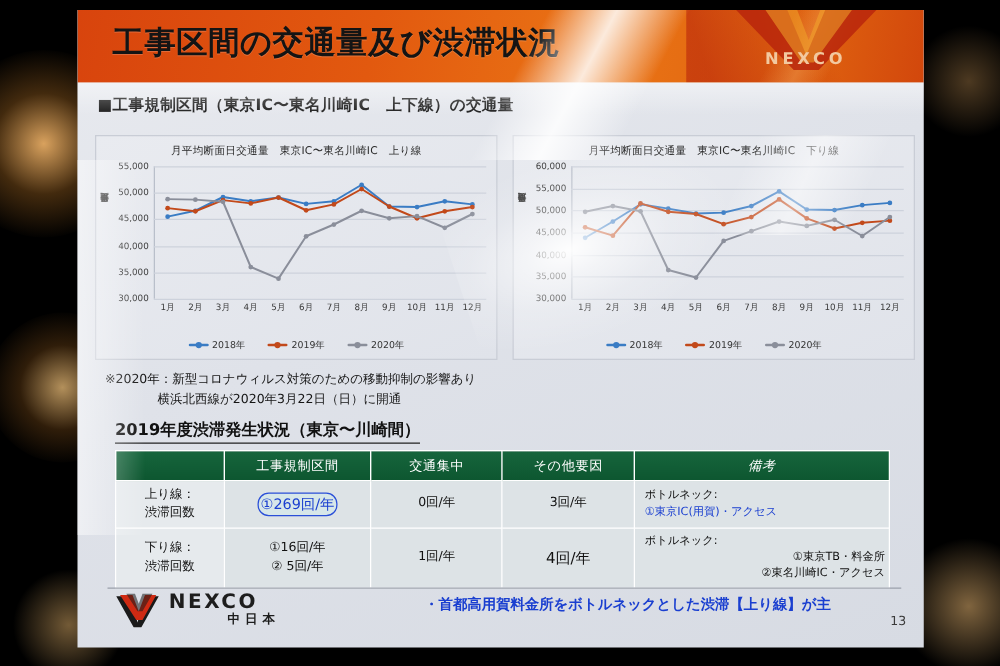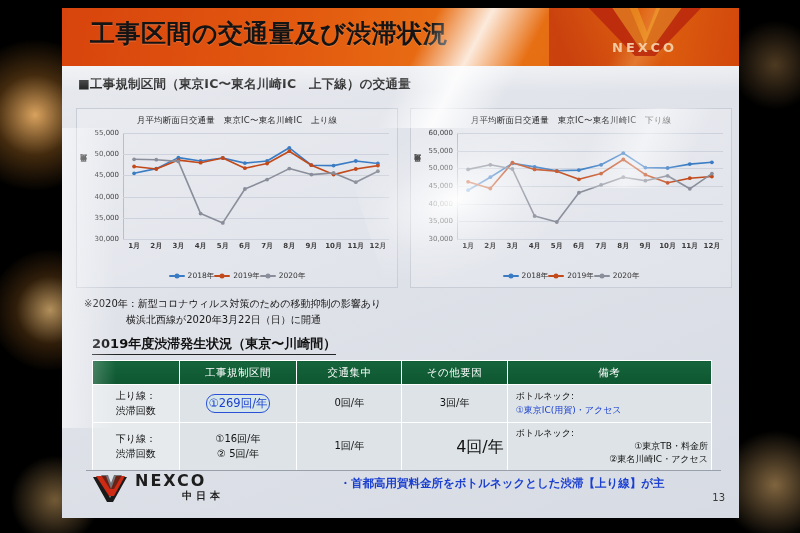--- a/index.html
+++ b/index.html
@@ -80,28 +80,28 @@
     writing-mode:vertical-rl; transform:rotate(180deg); white-space:nowrap;
   }
   .plot { position:absolute; left:46px; top:24px; right:8px; height:106px; }
   .gridline { position:absolute; left:0; right:0; height:1px; background:#cdd2dc; }
   .ytick {
     position:absolute; right:100%; margin-right:4px; transform:translateY(-50%);
     font-size:7px; color:#3a3a3a; white-space:nowrap;
   }
   .xtick {
     position:absolute; top:108px; transform:translateX(-50%);
-    font-size:7px; color:#3a3a3a; white-space:nowrap;font-weight:bold;
+    font-size:7px; color:#3a3a3a; white-space:nowrap;
   }
   .axis-v { position:absolute; left:0; top:0; bottom:0; width:1px; background:#b9bfca; }
   .series-svg { position:absolute; left:0; top:0; width:100%; height:100%; overflow:visible; }
 
   .legend {
     position:absolute; left:0; bottom:6px; width:100%;
-    display:flex; justify-content:center; align-items:flex-end;margin-top:14px;
+    display:flex; justify-content:center; gap:18px; align-items:flex-end;margin-top:14px;
   }
   .leg { display:flex; align-items:center; gap:3px; font-size:7.5px; color:#333; }
   .leg .bar { width:16px; height:2px; border-radius:1px; position:relative; }
   .leg .dot { position:absolute; left:50%; top:50%; width:5px; height:5px;
               border-radius:50%; transform:translate(-50%,-50%); }
 
   
   #note { position:absolute; left:22px; top:288px; font-size:10px; color:#151515; line-height:1.55; }
   #note .l2 { margin-left:42px; }
 
@@ -397,39 +397,39 @@
 
     <div id="table-heading">2019年度渋滞発生状況（東京〜川崎間）</div>
 
     <table id="gtable">
       <thead>
         <tr>
             <th style="width: 14%;"></th>
             <th style="width: 19%;">工事規制区間</th>
             <th style="width: 17%;">交通集中</th>
             <th style="width: 17%;">その他要因</th>
-            <th style="width: 33%;">備考</th>
+            <th style="width: 33%; font-style: italic;">備考</th>
           </tr>
       </thead>
       <tbody>
           <tr>
             <td class="rowhead">上り線：
 渋滞回数</td>
             <td><span class="hl">①269回/年</span></td>
             <td style="font-size: 10px;">0回/年</td>
             <td style="font-size: 10px;">3回/年</td>
             <td class="remark"><div>ボトルネック:</div><div class="blue" style="white-space: pre-line;">①東京IC(用賀)・アクセス</div></td>
           </tr>
           <tr>
             <td class="rowhead">下り線：
 渋滞回数</td>
             <td style="white-space: pre-line; font-size: 10px; text-align: center;">①16回/年
 ②  5回/年</td>
             <td style="font-size: 10px;">1回/年</td>
-            <td style="font-size: 16px; text-align: right;">4回/年</td>
+            <td style="font-size: 12px;">4回/年</td>
             <td class="remark"><div>ボトルネック:</div><div style="white-space: pre-line; text-align: right;">①東京TB・料金所
 ②東名川崎IC・アクセス</div></td>
           </tr>
         </tbody>
     </table>
 
     <div id="footer-rule"></div>
     <div id="logo">
       <svg class="mark" viewBox="0 0 36 30">
         <path d="M1 5 L12 5 L18 26 L24 5 L35 5 L21 30 L15 30 Z" fill="#1a1a1a"></path>

